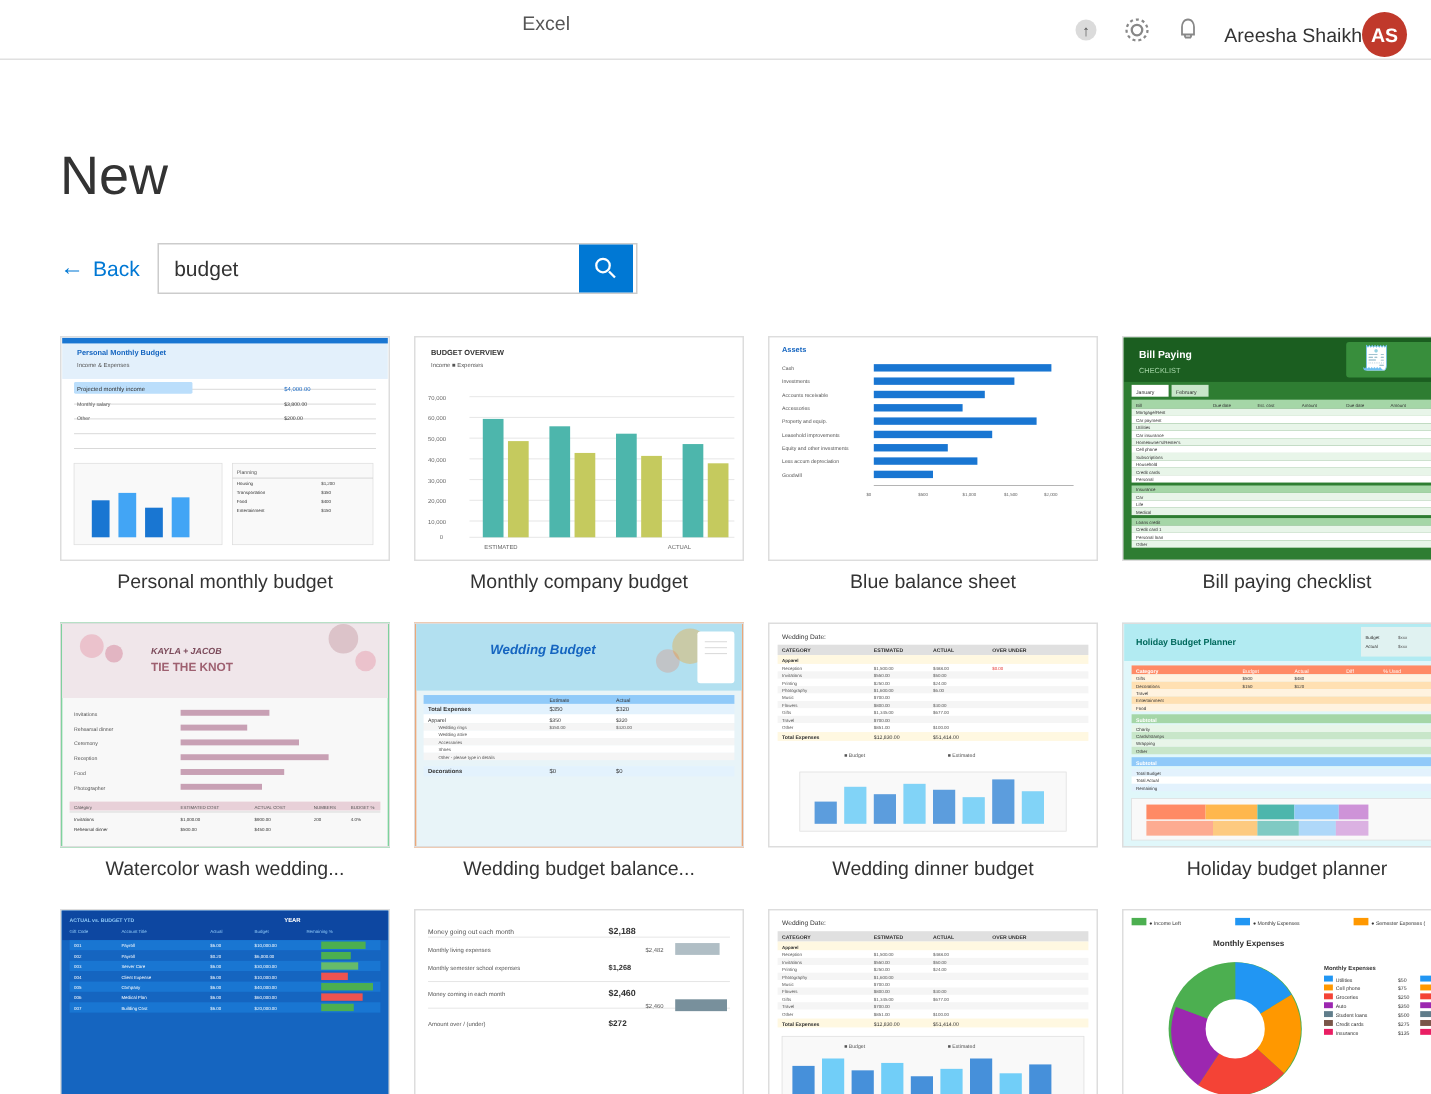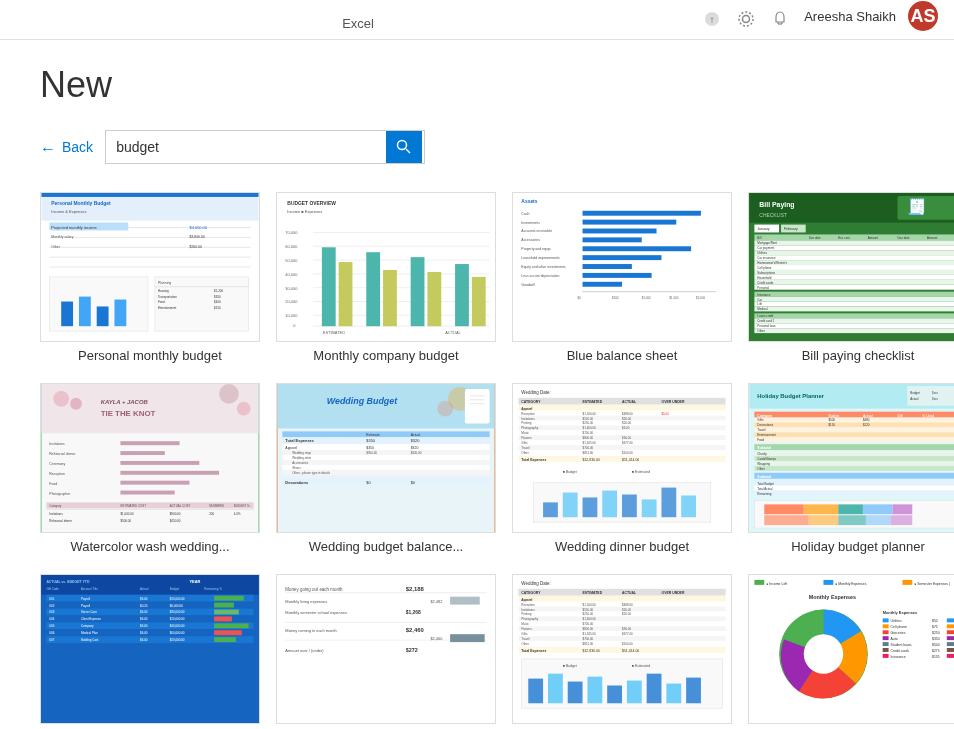--- a/index.html
+++ b/index.html
@@ -6,36 +6,36 @@
     body {
       font-family: 'Segoe UI', Arial, sans-serif;
       background: #fff;
       color: #333;
       overflow-x: hidden;
     }
 
     
     .topbar {
       display: flex;
-      align-items: flex-end;
+      align-items: flex-start;
       justify-content: flex-end;
       padding: 8px 16px;
       border-bottom: 1px solid #e0e0e0;
       height: 40px;
     }
     .topbar-title {
       font-size: 13px;
       color: #555;
       margin-right: auto;
       margin-left: auto;
     }
     .topbar-user {
       display: flex;
       align-items: center;
-      gap: 12px;
+      gap: 0;
       font-size: 13px;
     }
     .topbar-icons {
       display: flex;
       gap: 10px;
       align-items: center;
       margin-right: 12px;
     }
     .topbar-icon-btn {
       width: 24px;
@@ -49,34 +49,35 @@
     }
     .avatar {
       width: 30px;
       height: 30px;
       border-radius: 50%;
       background: #c0392b;
       display: flex;
       align-items: center;
       justify-content: center;
       color: white;
-      font-size: 18px;
+      font-size: 13px;
       font-weight: bold;
     }
 
     
     .main {
       padding: 24px 40px;
     }
 
     .page-title {
       font-size: 36px;
       font-weight: 300;
       color: #333;
       margin-bottom: 24px;
+      margin-top: 32px;
     }
 
     
     .search-bar {
       display: flex;
       align-items: center;
       margin-bottom: 28px;
     }
     .back-btn {
       display: flex;

